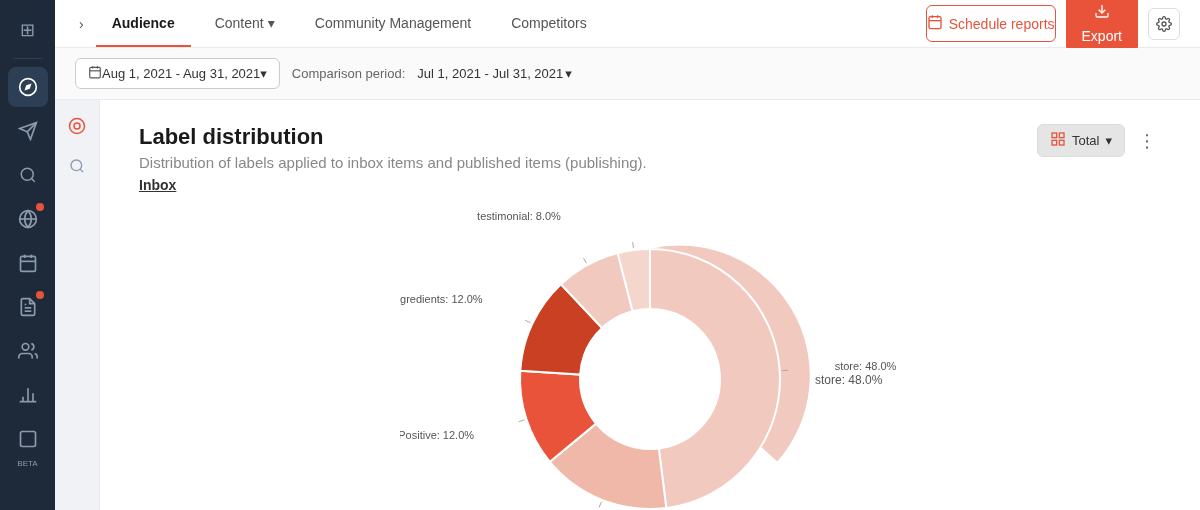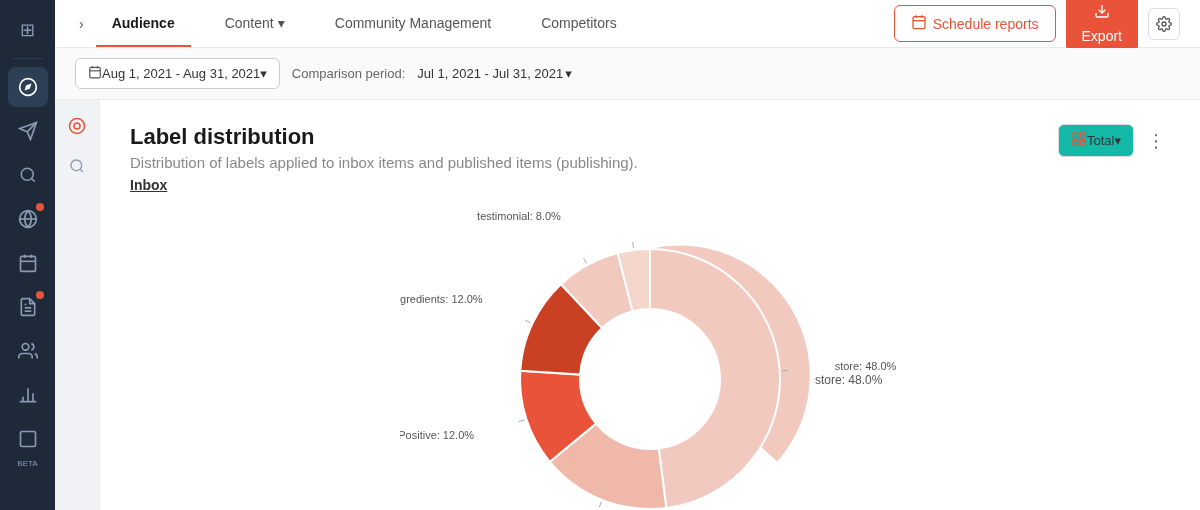--- a/index.html
+++ b/index.html
@@ -65,21 +65,21 @@
     }
     .topnav-chevron {
       color: #555;
       font-size: 14px;
       cursor: pointer;
       padding: 4px;
     }
     .nav-tabs {
       display: flex;
       align-items: center;
-      gap: 18px;
+      gap: 8px;
       flex: 1;
     }
     .nav-tab {
       padding: 14px 16px;
       font-size: 14px;
       color: #555;
       cursor: pointer;
       border-bottom: 2px solid transparent;
       white-space: nowrap;
       display: flex;
@@ -93,21 +93,21 @@
     }
     .nav-actions {
       display: flex;
       gap: 10px;
       align-items: center;
     }
     .btn-schedule {
       display: flex;
       align-items: center;
       gap: 6px;
-      padding: 8px 16px;
+      padding: 8px 0;
       border: 1.5px solid #e8533a;
       border-radius: 6px;
       background: #fff;
       color: #e8533a;
       font-size: 14px;
       font-weight: 500;
       cursor: pointer;
     }
     .btn-export {
       display: flex;
@@ -198,21 +198,21 @@
       border-radius: 6px;
       color: #8a9bb0;
       font-size: 16px;
       cursor: pointer;
     }
     .left-panel-icon.active { color: #e8533a; }
 
     
     .chart-area {
       flex: 1;
-      padding: 24px 30px;
+      padding: 24px 39px;
       overflow-y: auto;
     }
     .chart-header {
       display: flex;
       justify-content: space-between;
       align-items: flex-start;
       margin-bottom: 6px;
     }
     .chart-title {
       font-size: 22px;
@@ -225,25 +225,25 @@
       margin-top: 4px;
     }
     .chart-controls {
       display: flex;
       align-items: center;
       gap: 8px;
     }
     .filter-btn {
       display: flex;
       align-items: center;
-      gap: 0;
+      gap: 6px;
       padding: 6px 12px;
       border: 1px solid #ddd;
       border-radius: 6px;
-      background: #14b8a6;
+      background: #e5e5e5;
       font-size: 13px;
       color: #333;
       cursor: pointer;
       justify-content: space-between;
     }
     .more-btn {
       width: 28px;
       height: 28px;
       display: flex;
       align-items: center;

